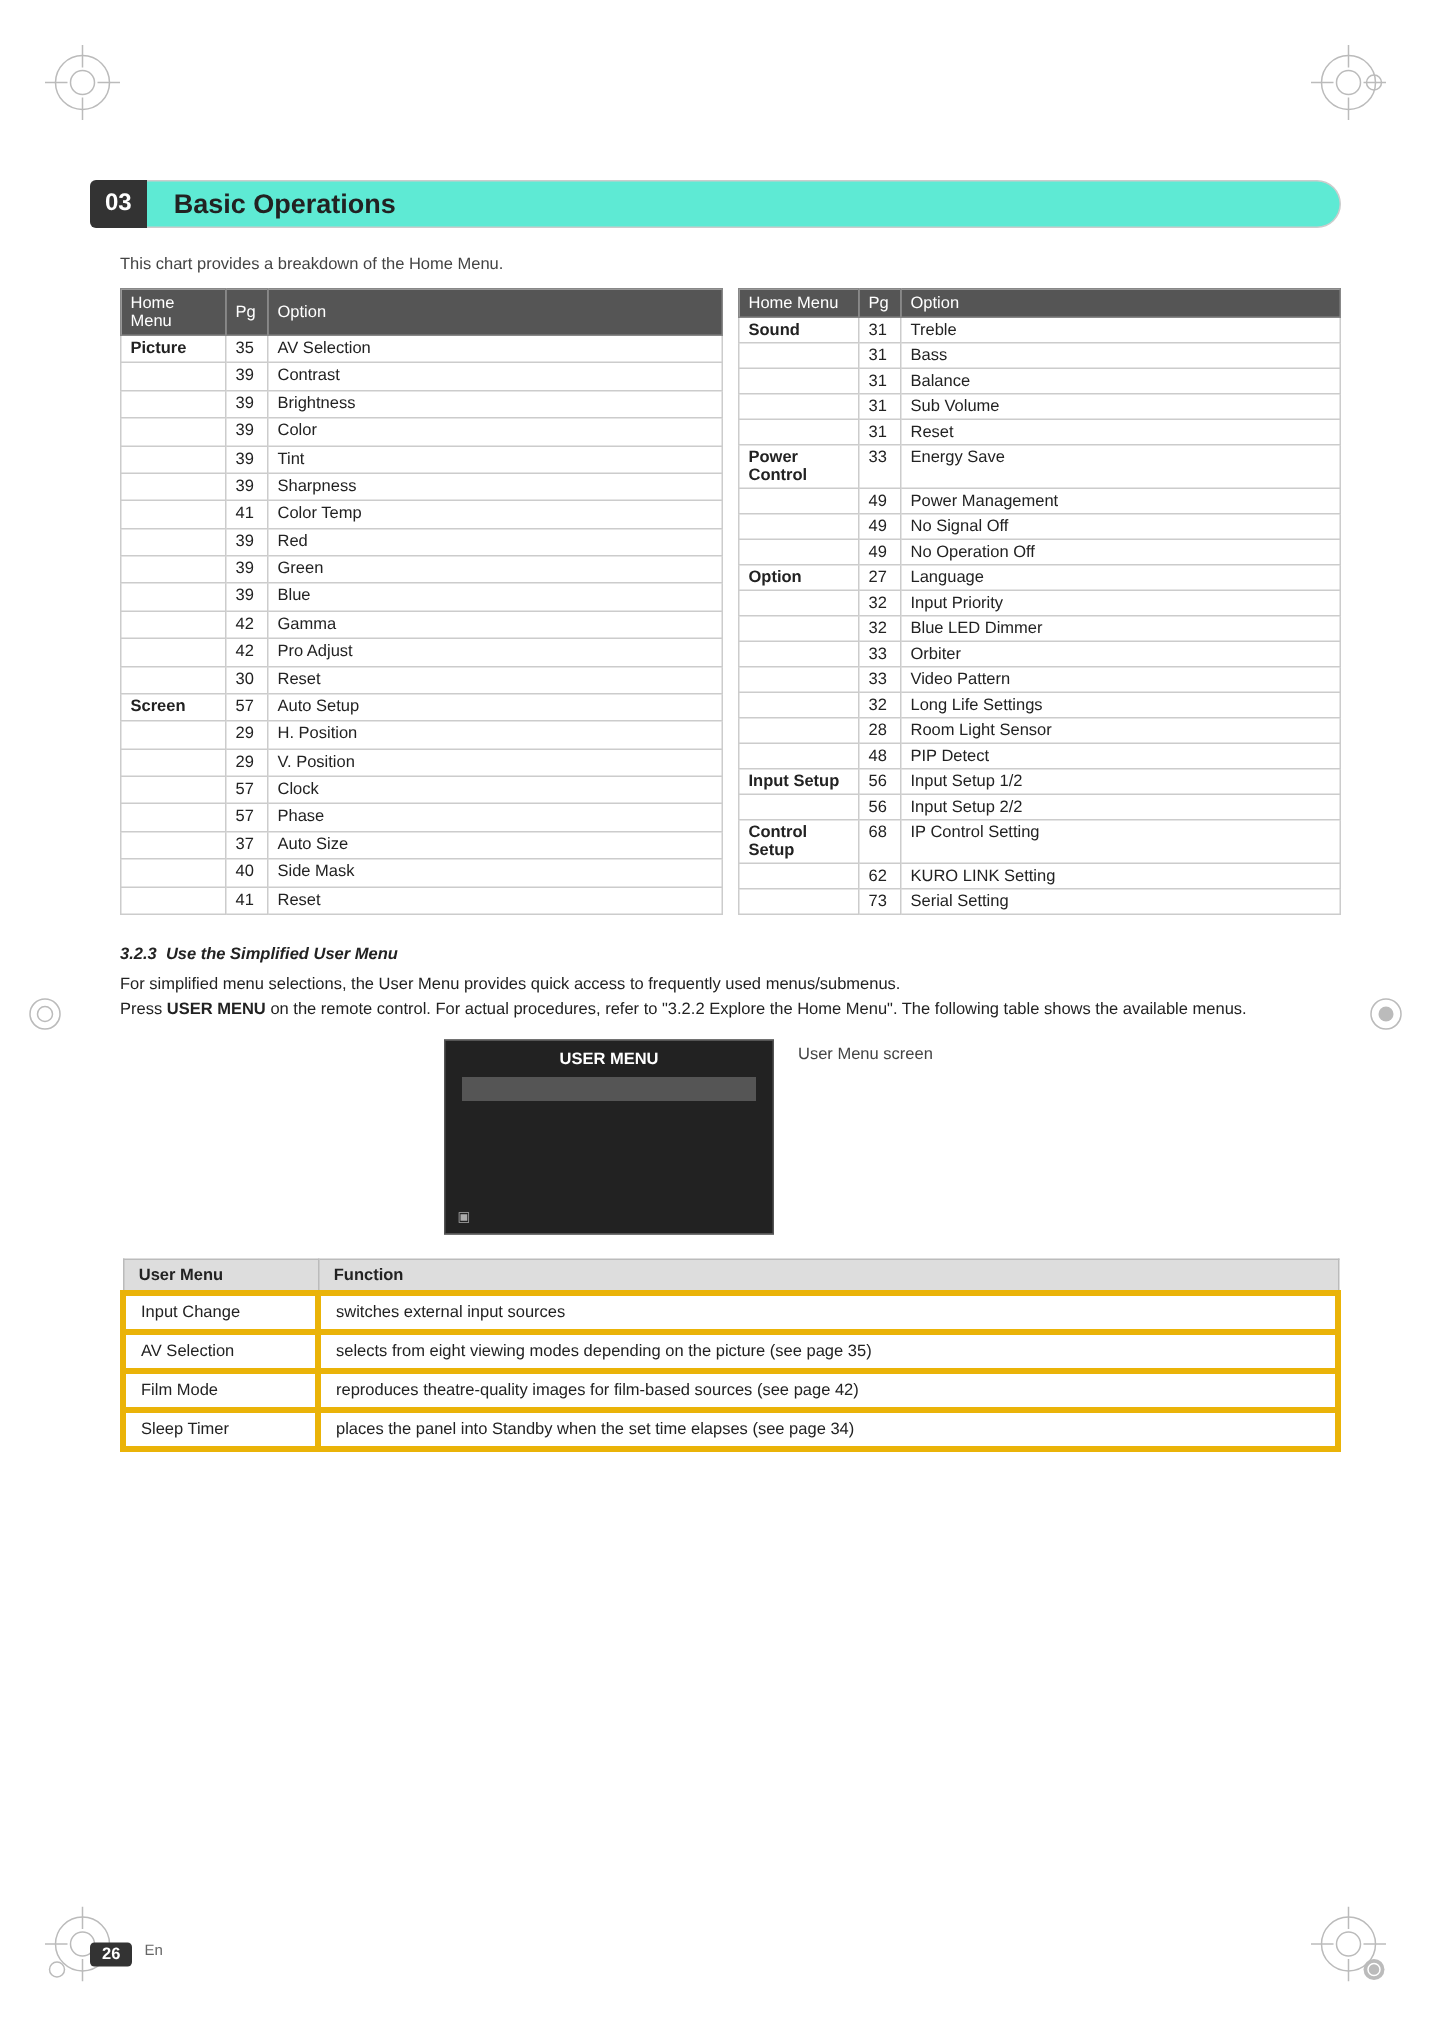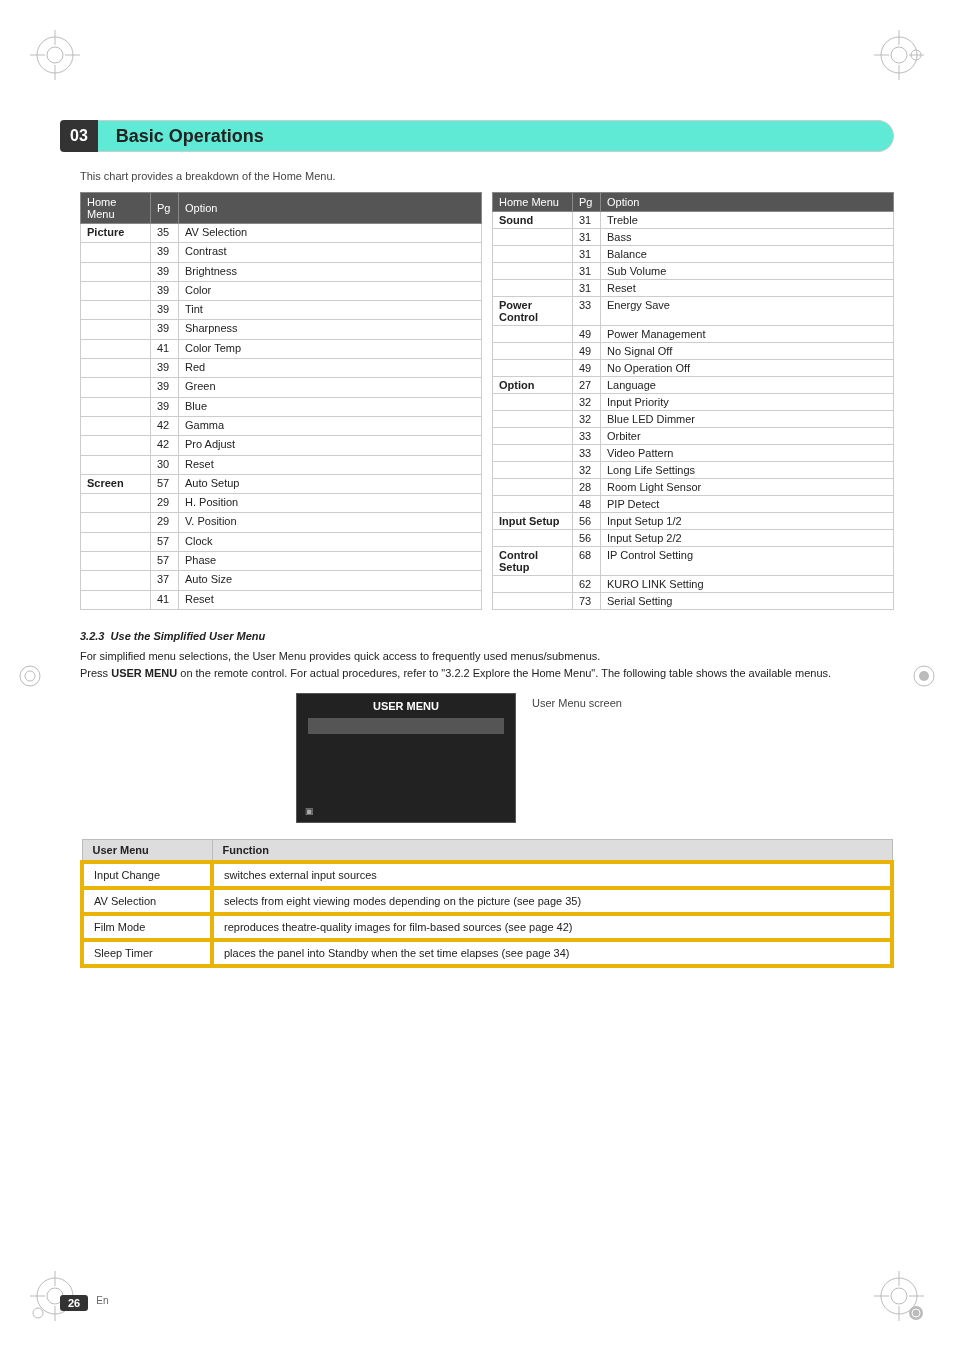--- a/index.html
+++ b/index.html
@@ -359,20 +359,25 @@
           </tr>
           <tr>
             <td style="font-weight: bold;"></td>
             <td class="pg">57</td>
             <td>Phase</td>
           </tr>
           <tr>
             <td style="font-weight: bold;"></td>
             <td class="pg">37</td>
             <td>Auto Size</td>
+          </tr>
+          <tr>
+            <td style="font-weight: bold;"></td>
+            <td class="pg">40</td>
+            <td>Side Mask</td>
           </tr>
           <tr>
             <td style="font-weight: bold;"></td>
             <td class="pg">41</td>
             <td>Reset</td>
           </tr>
         </tbody>
     </table>
 
     <table class="menu-table">

